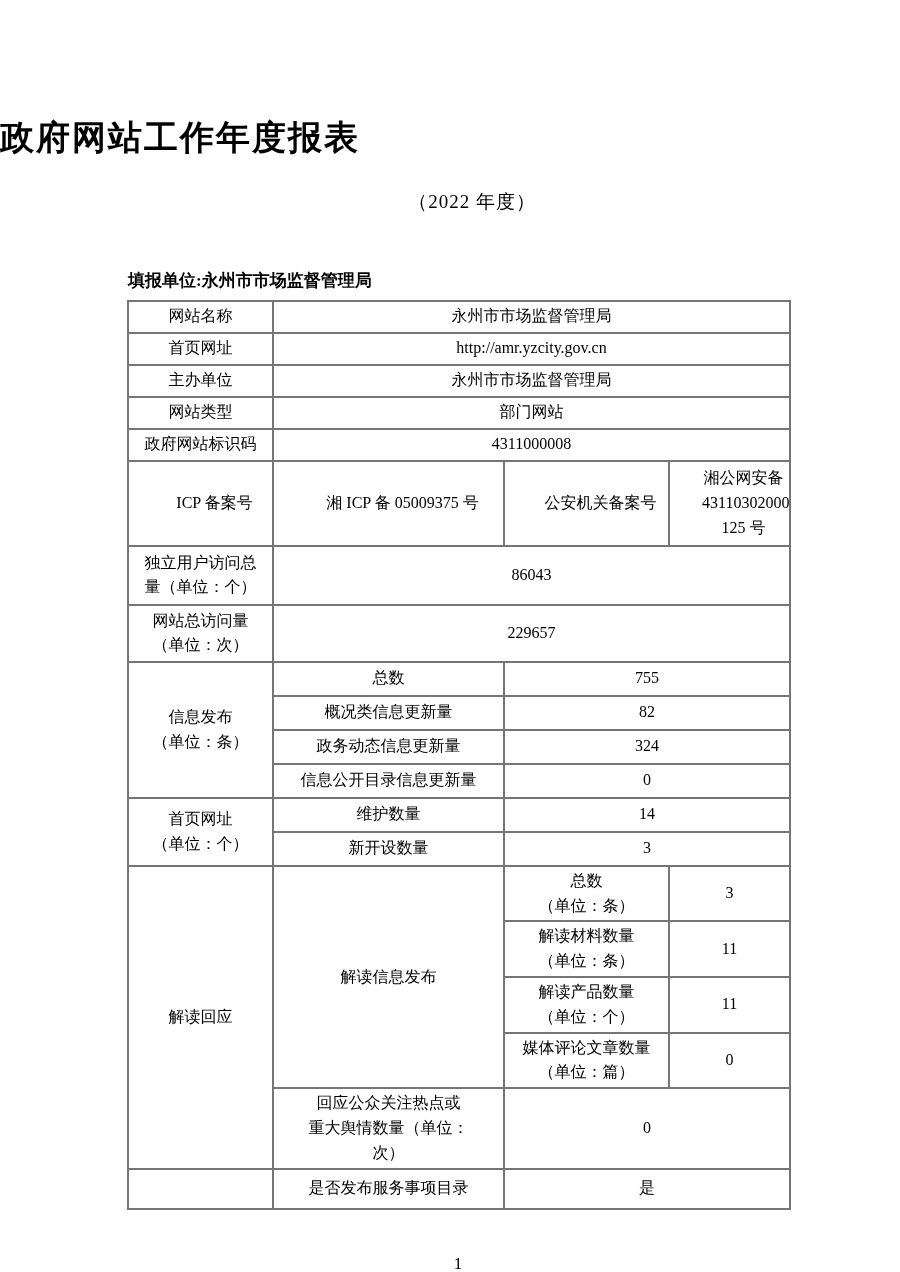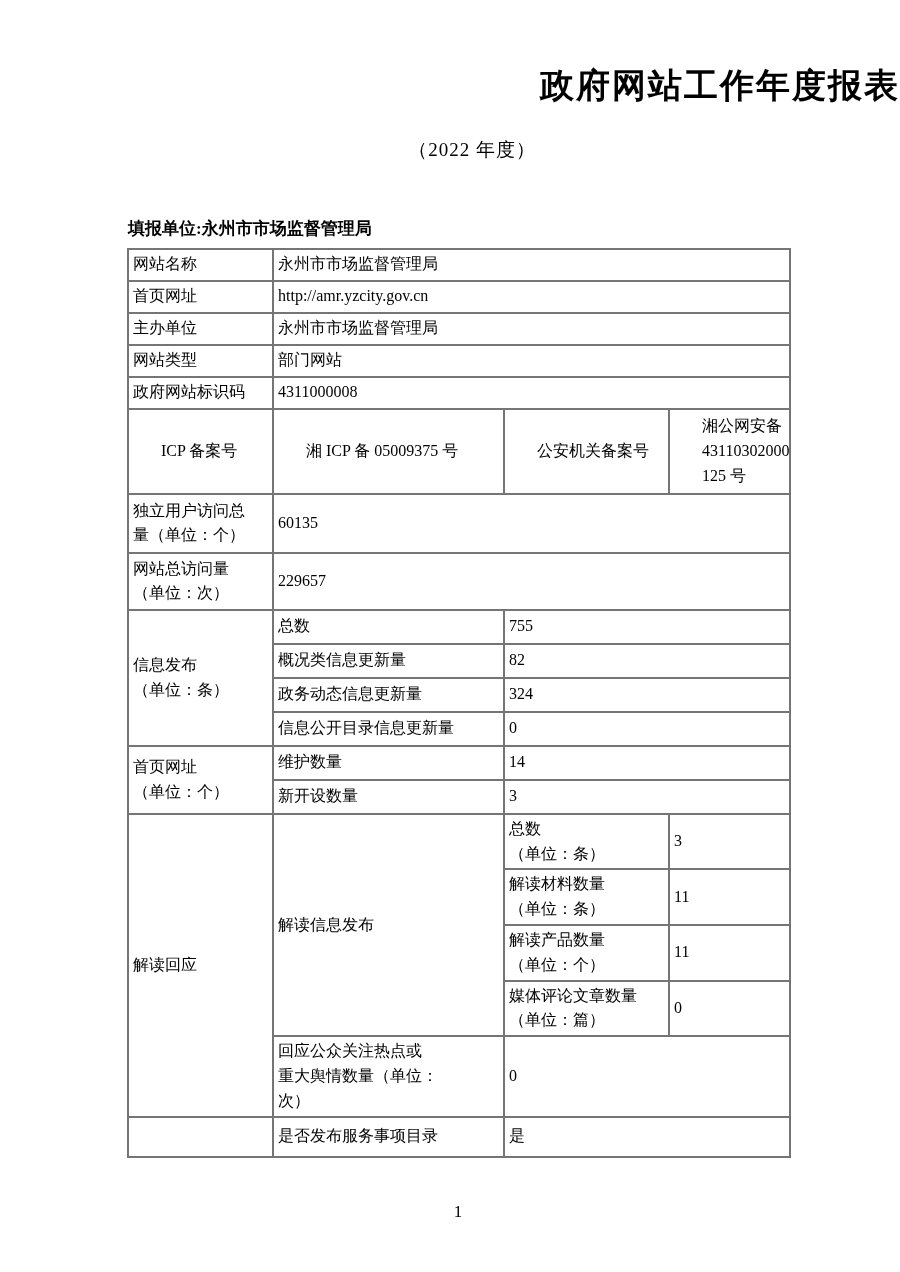--- a/index.html
+++ b/index.html
@@ -13,22 +13,22 @@
     overflow: hidden;
     font-family: "Liberation Serif", "DejaVu Serif", serif;
     color: #000000;
   }
   .page {
     width: 900px;
     height: 1272px;
     position: relative;
   }
   .doc-title {
-    padding-top: 66px;
-    text-align: right;
+    padding-top: 118px;
+    text-align: left;
     font-size: 34px;
     font-weight: bold;
     letter-spacing: 2px;
     line-height: 1.2;
   }
   .doc-subtitle {
     margin-top: 30px;
     text-align: center;
     font-size: 19px;
     letter-spacing: 1px;
@@ -40,20 +40,21 @@
     font-weight: bold;
   }
   table.report {
     border-collapse: collapse;
     table-layout: fixed;
     margin-left: 127px;
     width: 662px;
   }
   table.report td {
     border: 2px solid #757575;
+    text-align: center;
     vertical-align: middle;
     font-size: 16px;
     line-height: 1.55;
     white-space: pre-line;
     padding: 2px 4px;
     overflow: hidden;
   }
   td.val {
     font-size: 17px;
   }
@@ -116,21 +117,21 @@
         <td>ICP 备案号</td>
         <td class="val">湘 ICP 备 05009375 号</td>
         <td>公安机关备案号</td>
         <td class="val">湘公网安备
 43110302000
 125 号</td>
       </tr>
       <tr class="h57">
         <td>独立用户访问总
 量（单位：个）</td>
-        <td class="val" colspan="3">60135</td>
+        <td class="val" colspan="3">86043</td>
       </tr>
       <tr class="h55">
         <td>网站总访问量
 （单位：次）</td>
         <td class="val" colspan="3">229657</td>
       </tr>
 
       <tr class="h32">
         <td rowspan="4">信息发布
 （单位：条）</td>

